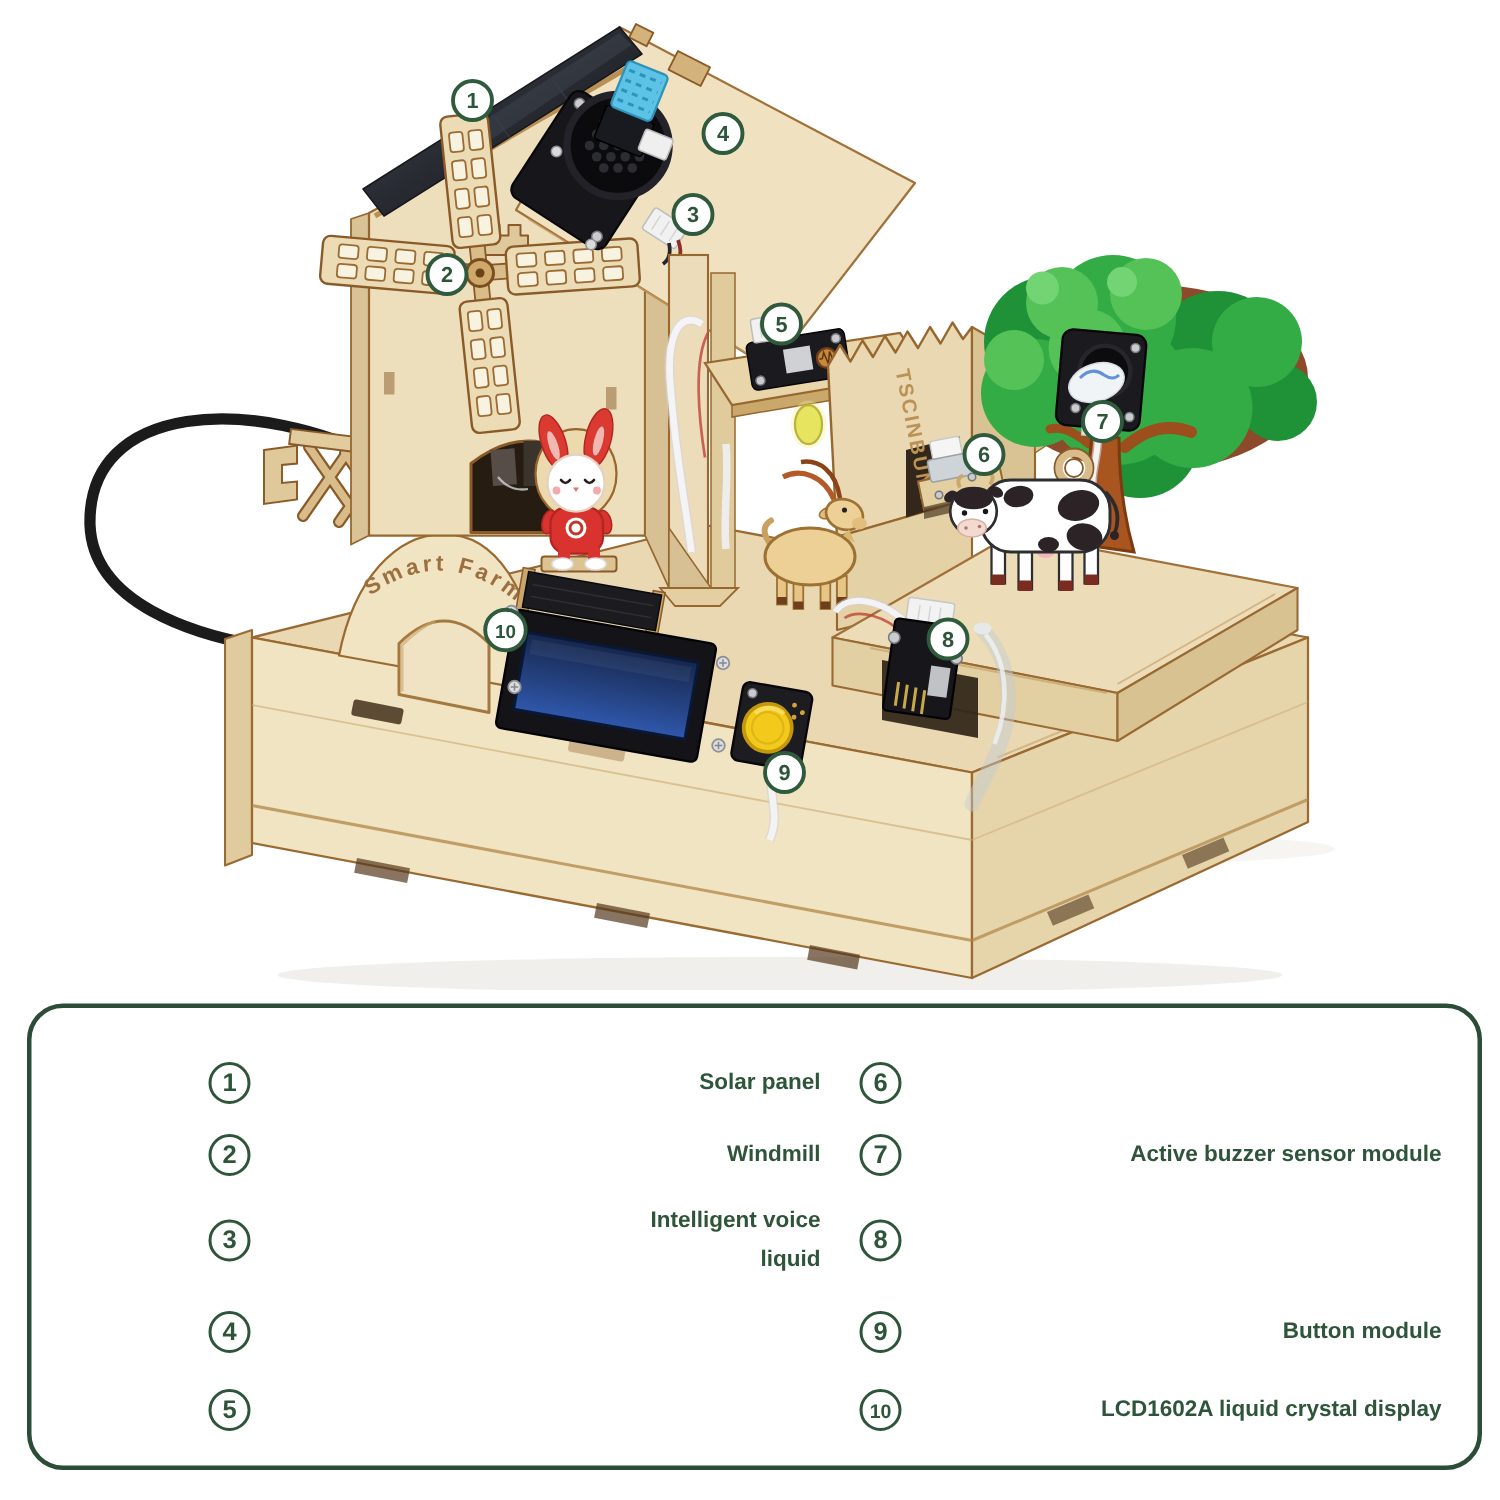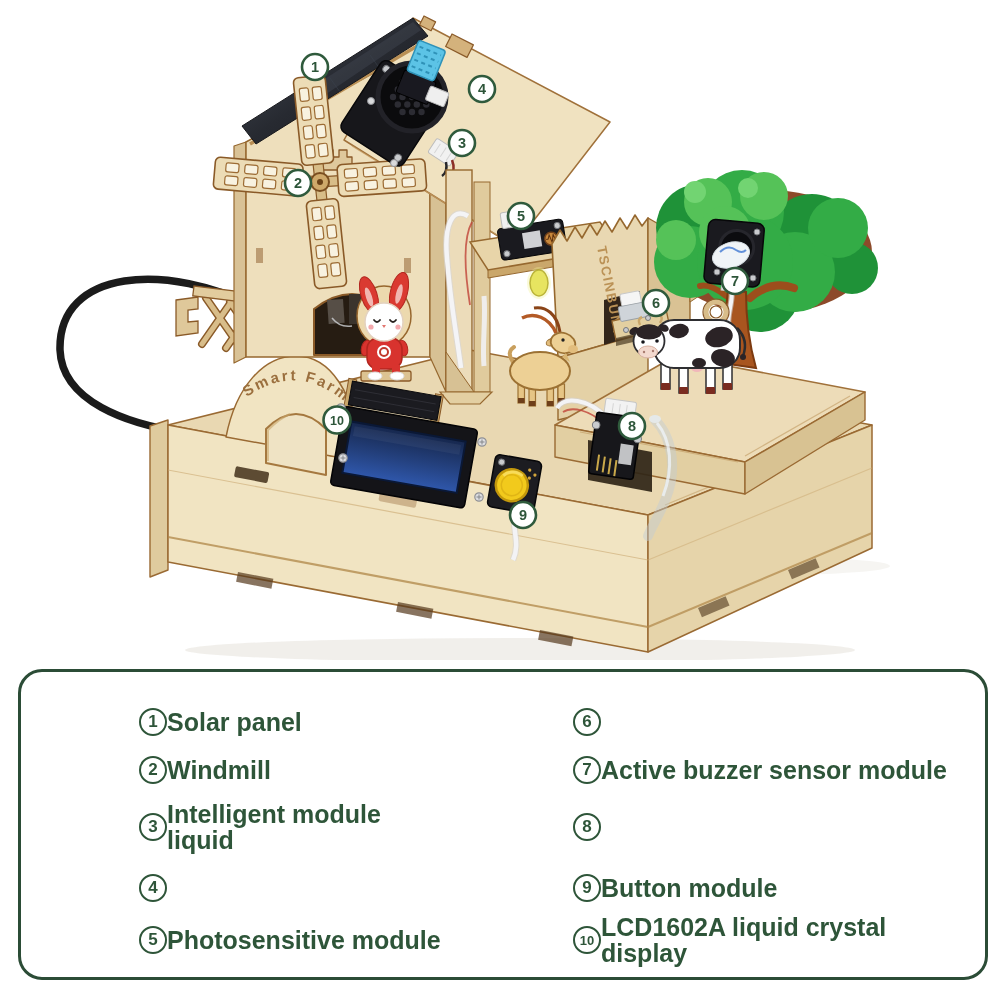--- a/index.html
+++ b/index.html
@@ -14,21 +14,21 @@
   .legend-col{display:flex;flex-direction:column;}
   .legend-item{display:flex;align-items:center;}
   .r1,.r5{height:44px;}
   .r2{height:52px;}
   .r3{height:62px;}
   .r4{height:60px;}
   .lnum{flex:0 0 auto;width:28px;height:28px;border:2px solid #2e5539;border-radius:50%;
         display:flex;align-items:center;justify-content:center;
         font-size:17px;font-weight:600;color:#2e5539;box-sizing:border-box;}
   .lnum.small-num{font-size:13px;}
-  .llabel{flex:1;text-align:left;font-size:25px;font-weight:600;color:#2e5539;line-height:26px;}
+  .llabel{flex:1;text-align:right;font-size:15px;font-weight:600;color:#2e5539;line-height:26px;}
   .llabel span{display:block;}
 </style>
 </head>
 <body>
 
 <div class="page">
 
   <div class="photo-area">
   <svg width="1000" height="660" viewBox="0 0 1000 660">
     <defs>
@@ -472,35 +472,31 @@
         <div class="legend-item r2">
           <span class="lnum">2</span>
           <span class="llabel">
               <span>Windmill</span>
               <span></span>
             </span>
         </div>
         <div class="legend-item r3">
           <span class="lnum">3</span>
           <span class="llabel">
-              <span>Intelligent module</span>
+              <span>Intelligent voice</span>
               <span>liquid</span>
             </span>
         </div>
         <div class="legend-item r4">
           <span class="lnum">4</span>
           <span class="llabel">
             </span>
         </div>
         <div class="legend-item r5">
           <span class="lnum">5</span>
-          <span class="llabel">
-              <span>Photosensitive module</span>
-              <span></span>
-            </span>
         </div>
       </div>
       <div class="legend-col">
         <div class="legend-item r1">
           <span class="lnum">6</span>
         </div>
         <div class="legend-item r2">
           <span class="lnum">7</span>
           <span class="llabel">
               <span>Active buzzer sensor module</span>

